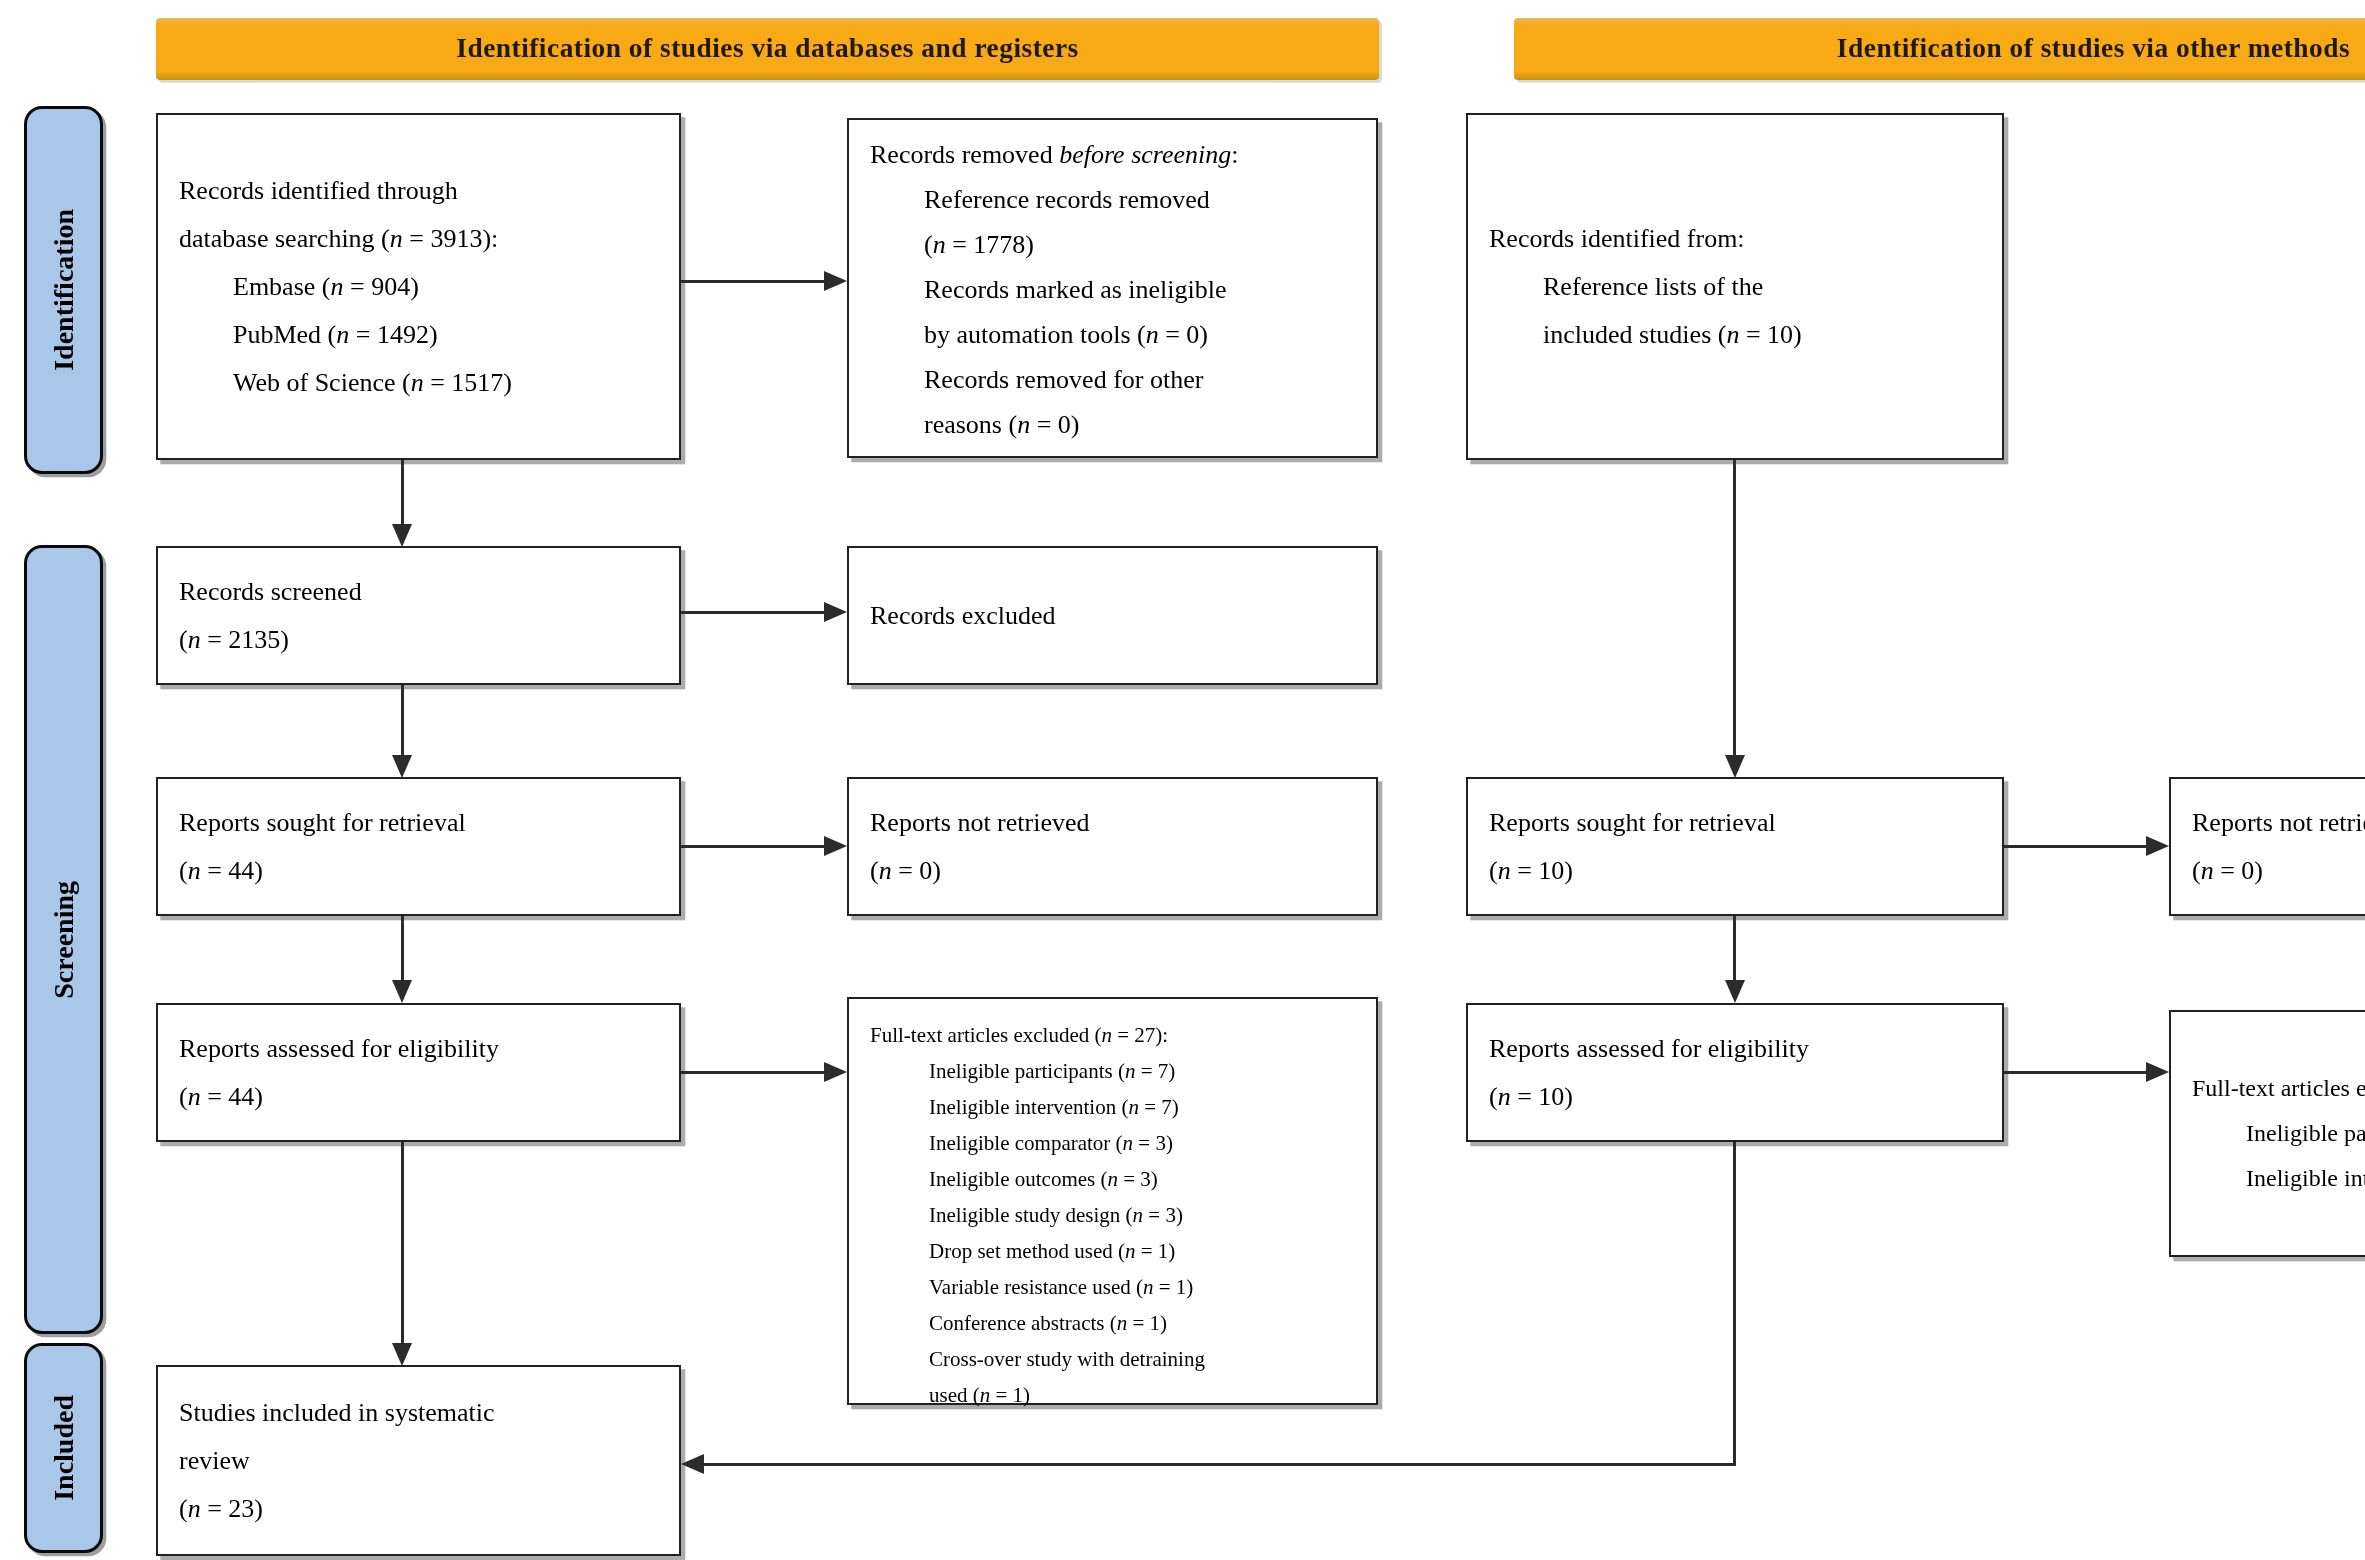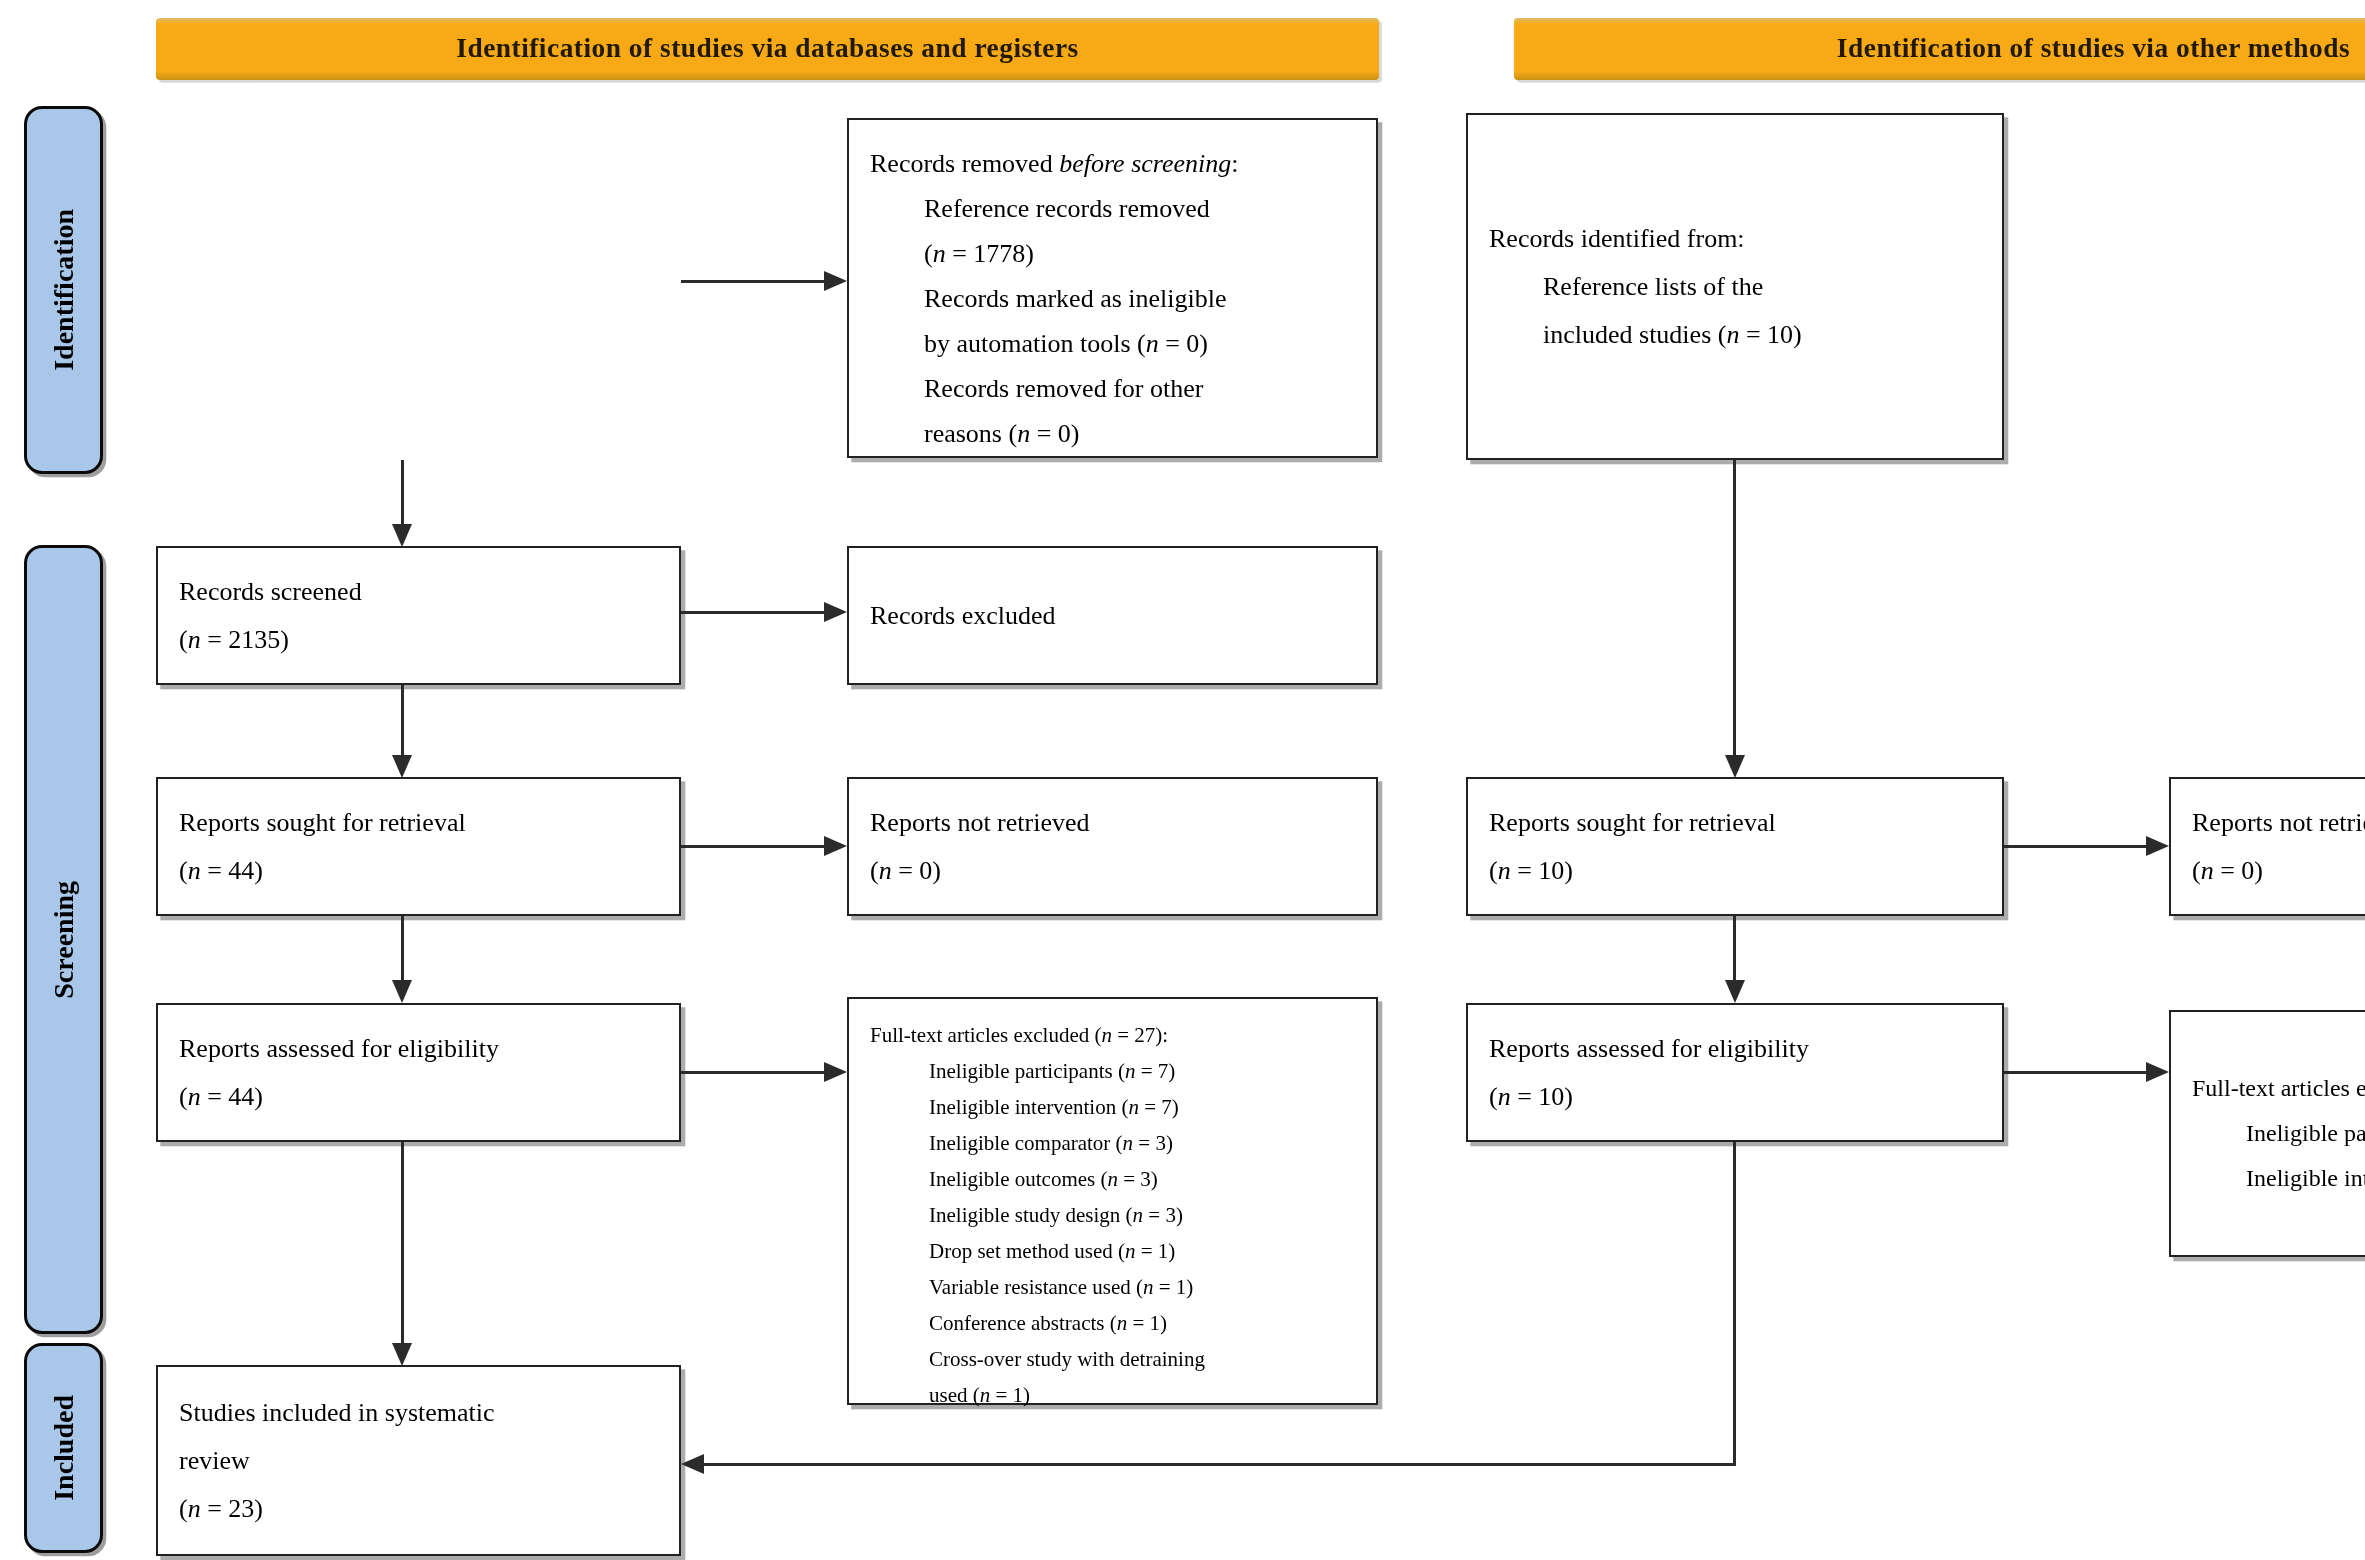--- a/index.html
+++ b/index.html
@@ -85,20 +85,33 @@
   <div class="side" style="left:24px;top:106px;width:73px;height:362px;">
     <span>Identification</span>
   </div>
   <div class="side" style="left:24px;top:545px;width:73px;height:783px;">
     <span>Screening</span>
   </div>
   <div class="side" style="left:24px;top:1343px;width:73px;height:204px;">
     <span>Included</span>
   </div>
 
+  <div class="box" style="left:156px;top:113px;width:525px;height:347px;">
+    <div class="txt">
+      <div>
+          <div class="line">Records identified through</div>
+          <div class="line">database searching (<i>n</i> = 3913):</div>
+        </div>
+      <div class="indent">
+          <div class="line">Embase (<i>n</i> = 904)</div>
+          <div class="line">PubMed (<i>n</i> = 1492)</div>
+          <div class="line">Web of Science (<i>n</i> = 1517)</div>
+        </div>
+    </div>
+  </div>
 
   <div class="box" style="left:156px;top:546px;width:525px;height:139px;">
     <div class="txt">
         <div class="line">Records screened</div>
         <div class="line">(<i>n</i> = 2135)</div>
       </div>
   </div>
 
   <div class="box" style="left:156px;top:777px;width:525px;height:139px;">
     <div class="txt">
@@ -115,21 +128,21 @@
   </div>
 
   <div class="box" style="left:156px;top:1365px;width:525px;height:191px;">
     <div class="txt">
         <div class="line">Studies included in systematic</div>
         <div class="line">review</div>
         <div class="line">(<i>n</i> = 23)</div>
       </div>
   </div>
 
-  <div class="box topalign" style="left:847px;top:118px;width:531px;height:340px;padding-top:21px;">
+  <div class="box topalign" style="left:847px;top:118px;width:531px;height:340px;padding-top:21px;justify-content:flex-end;">
     <div class="txt" style="line-height:45px;">
       <div class="line"><span>Records removed </span><i>before screening</i><span>:</span></div>
       <div class="indent">
           <div class="line">Reference records removed</div>
           <div class="line">(<i>n</i> = 1778)</div>
           <div class="line">Records marked as ineligible</div>
           <div class="line">by automation tools (<i>n</i> = 0)</div>
           <div class="line">Records removed for other</div>
           <div class="line">reasons (<i>n</i> = 0)</div>
         </div>

